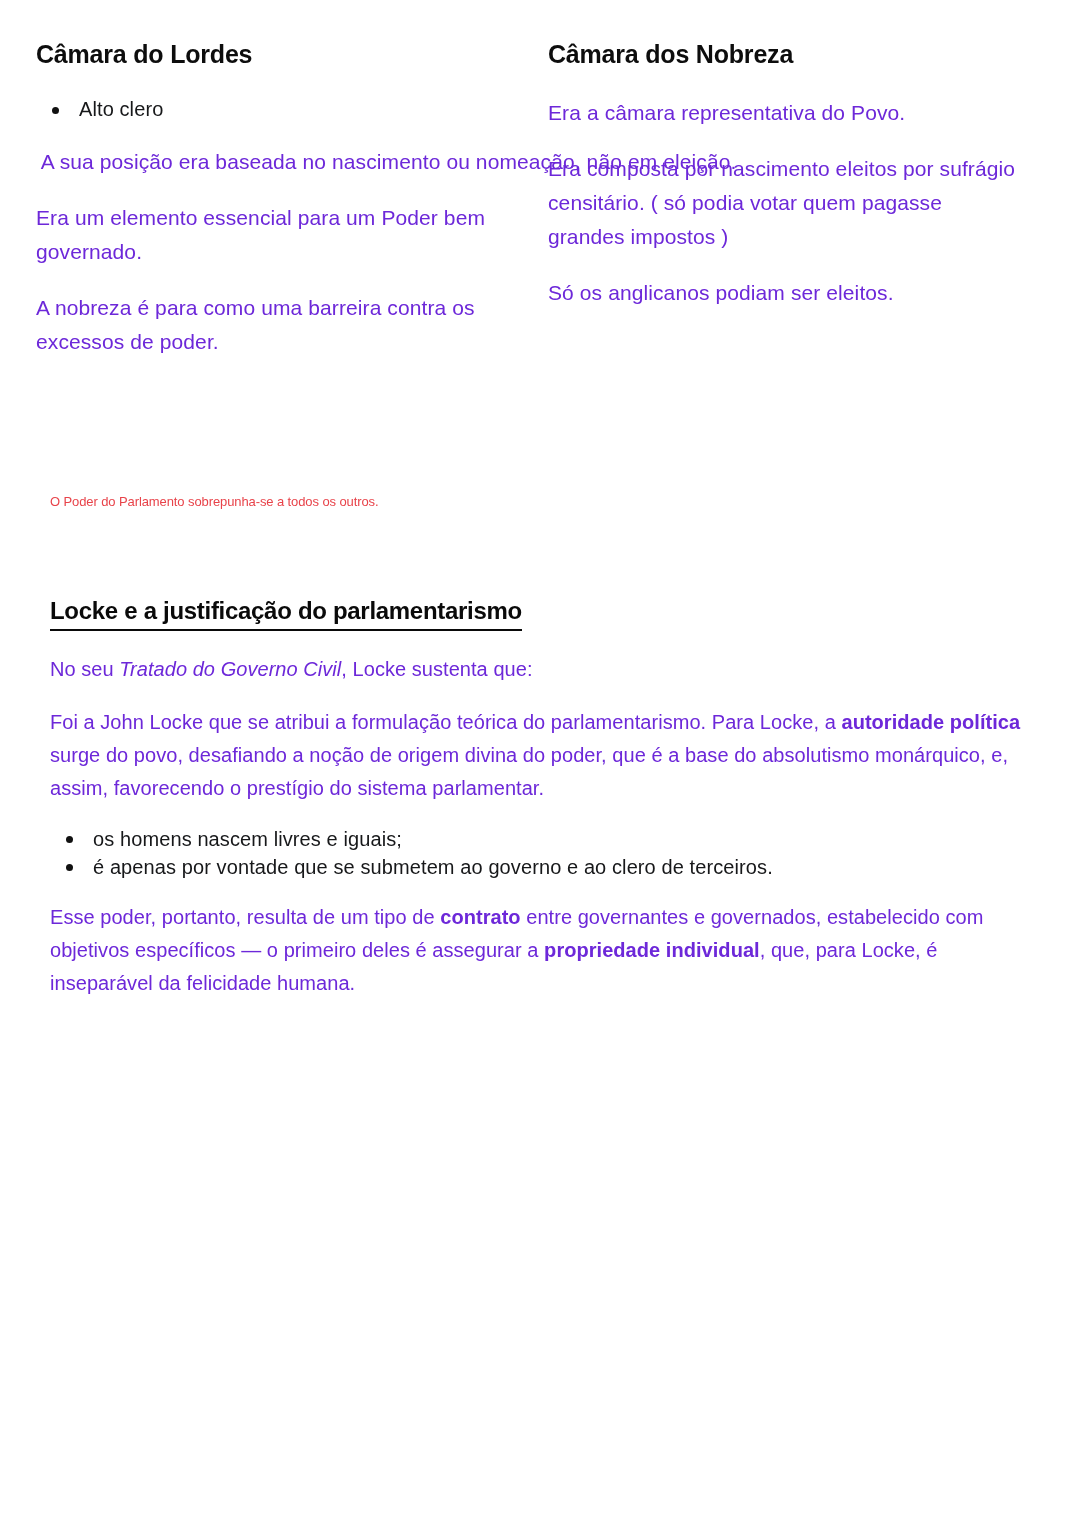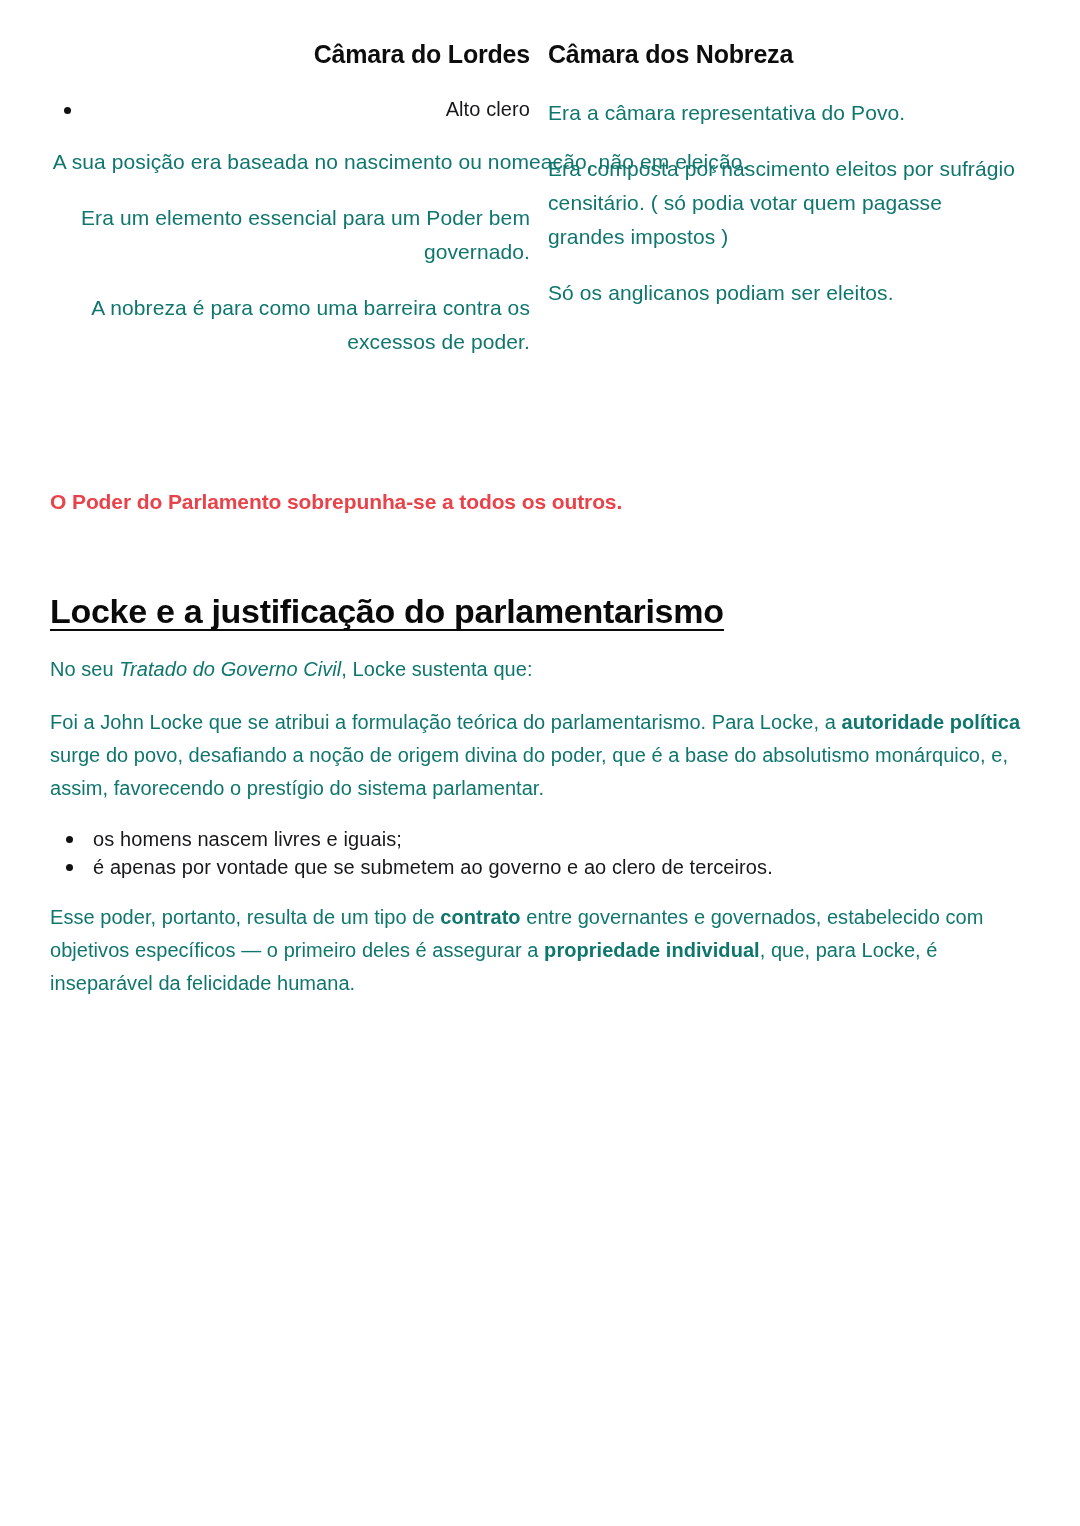--- a/index.html
+++ b/index.html
@@ -29,36 +29,36 @@
     position: absolute;
     left: 0;
     top: 0;
     width: 1080px;
   }
 
   .col {
     position: absolute;
     top: 38px;
   }
-  .col-left  { left: 48px;  width: 482px; text-align: right; }
+  .col-left  { left: 36px;  width: 482px; }
   .col-right { left: 548px; width: 470px; }
 
   .col-heading {
     font-size: 25px;
     font-weight: bold;
     line-height: 32px;
     letter-spacing: -0.2px;
     color: #0d0d0d;
     margin: 0 0 26px 0;
   }
 
   .body-text {
     font-size: 21px;
     line-height: 34px;
-    color: #0f766e;
+    color: #6d28d9;
     margin: 0 0 22px 0;
     letter-spacing: 0.1px;
   }
   .body-text:last-child { margin-bottom: 0; }
 
   ul.bullets {
     list-style: none;
     margin: 0 0 22px 0;
     padding: 0;
   }
@@ -79,38 +79,38 @@
     height: 7px;
     border-radius: 50%;
     background: #111111;
   }
 
   
   .red-note {
     position: absolute;
     left: 50px;
     top: 489px;
-    font-size: 21px;
-    font-weight: bold;
+    font-size: 13px;
+    font-weight: normal;
     letter-spacing: -0.1px;
     color: #e8434a;
     line-height: 26px;
     white-space: nowrap;
   }
 
   
   .section {
     position: absolute;
     left: 50px;
     top: 594px;
     width: 980px;
   }
 
   .section-heading {
-    font-size: 34px;
+    font-size: 24px;
     font-weight: bold;
     letter-spacing: -0.3px;
     line-height: 34px;
     color: #0a0a0a;
     margin: 0 0 22px 0;
     display: inline-block;
     border-bottom: 2px solid #0a0a0a;
     padding-bottom: 1px;
   }
 

